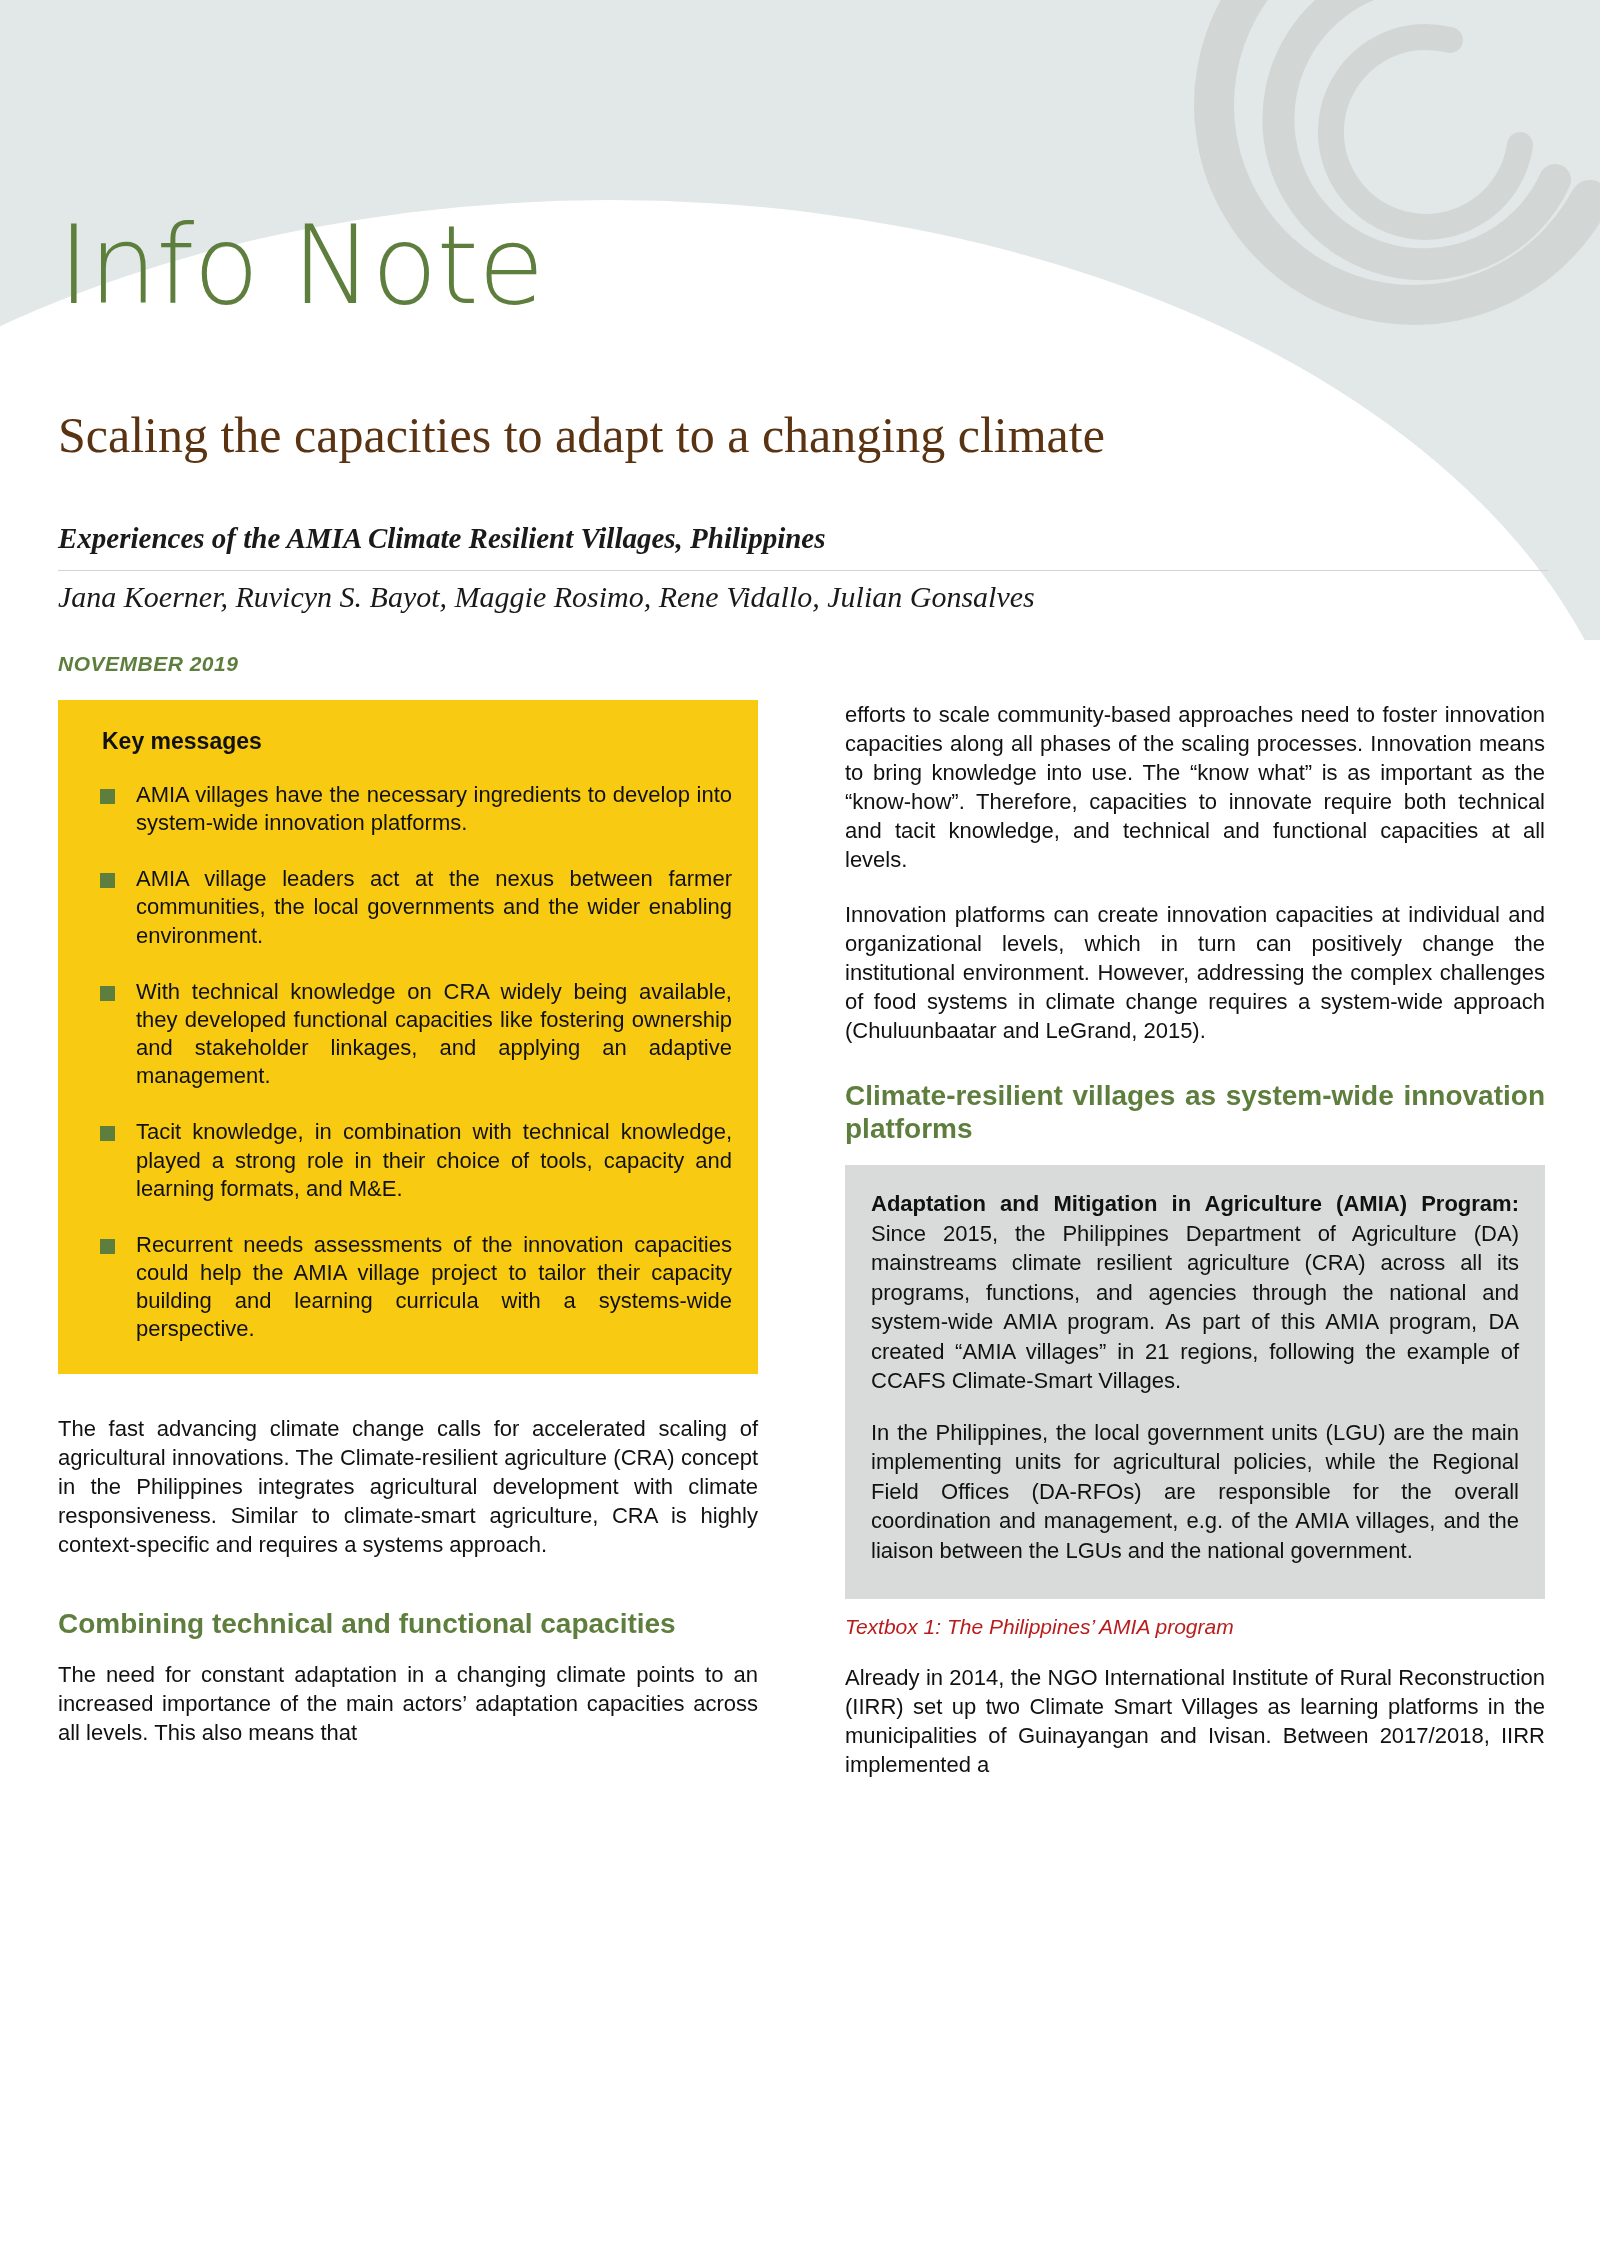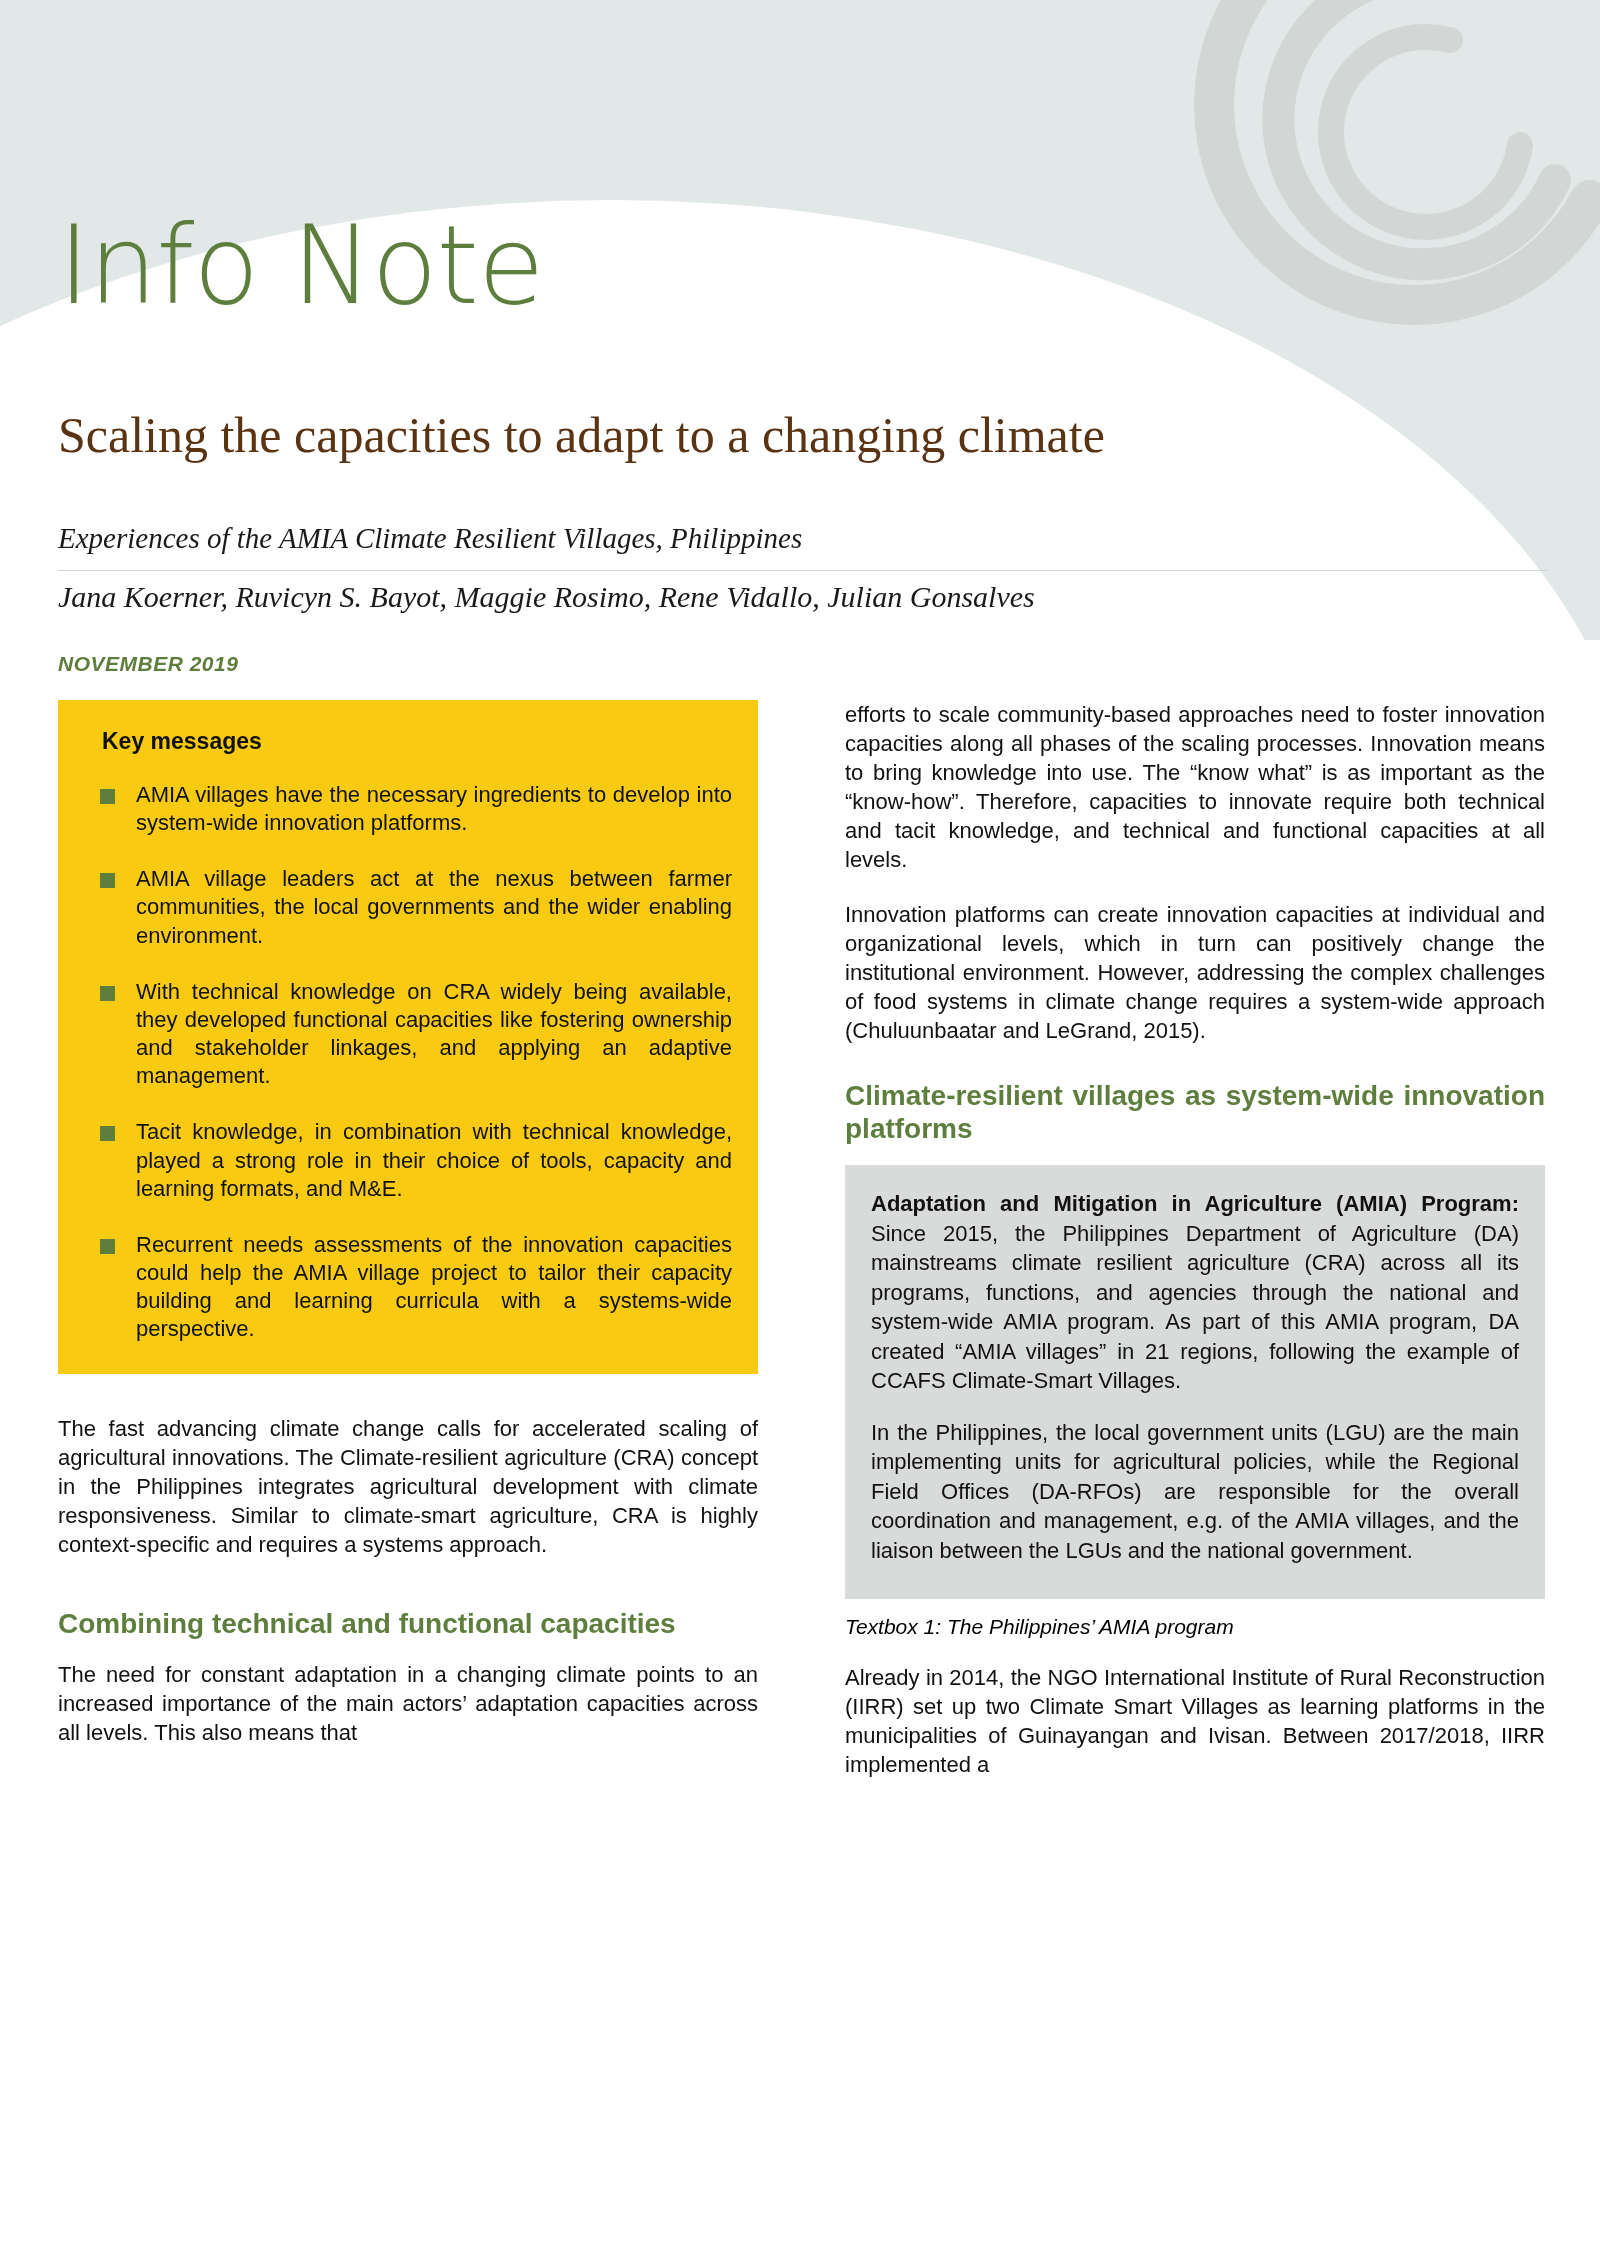--- a/index.html
+++ b/index.html
@@ -73,21 +73,21 @@
     color: #5a3312;
     z-index: 5;
   }
   .doc-subtitle {
     position: absolute;
     left: 58px;
     top: 522px;
     width: 1400px;
     font-family: "Liberation Serif", serif;
     font-style: italic;
-    font-weight: normal;
+    font-weight: bold;
     font-size: 29px;
     color: #1a1a1a;
     z-index: 5;
   }
   .authors-rule {
     position: absolute;
     left: 58px;
     top: 570px;
     width: 1490px;
     height: 1px;
@@ -200,21 +200,21 @@
     line-height: 1.34;
     color: #111;
     text-align: justify;
     margin: 0 0 22px 0;
   }
   .graybox p:last-child { margin-bottom: 16px; }
   .graybox b { font-weight: bold; }
   .caption {
     font-size: 21px;
     font-style: italic;
-    color: #000000;
+    color: #b91c1c;
     margin: 14px 0 24px 0;
   }
 
   
   .footer-band {
     position: absolute;
     left: 0;
     top: 2062px;
     width: 1600px;
     height: 200px;

